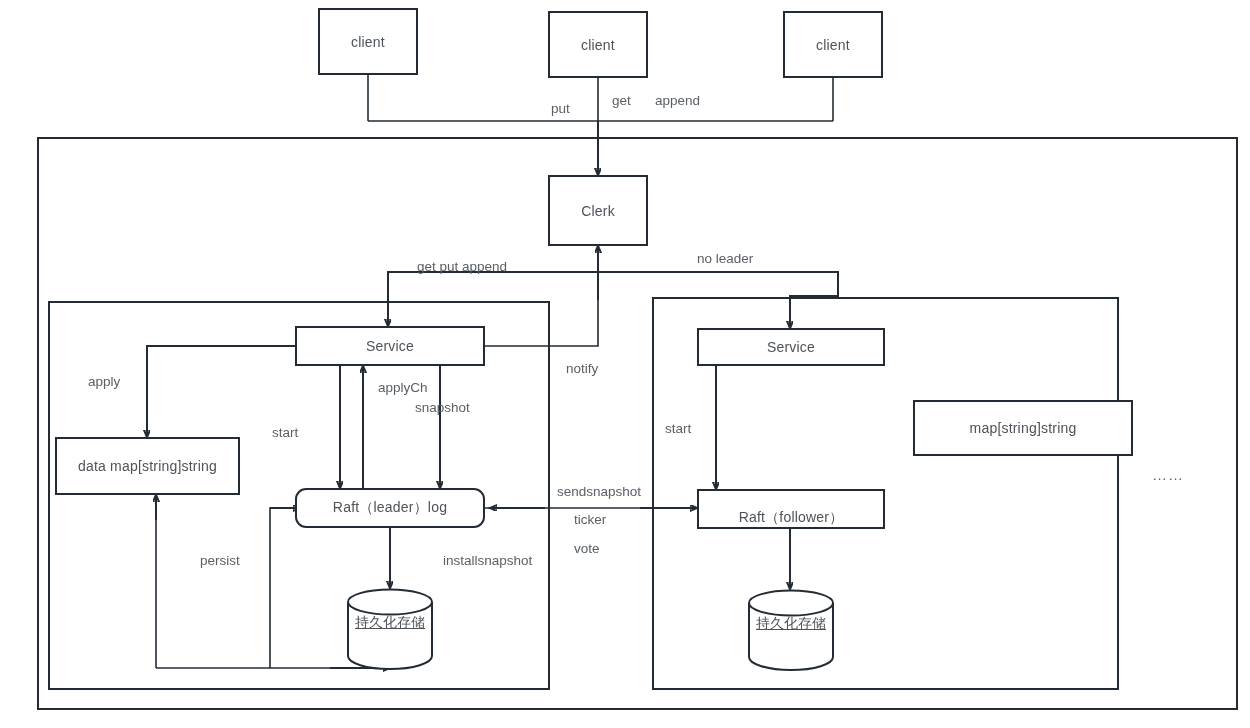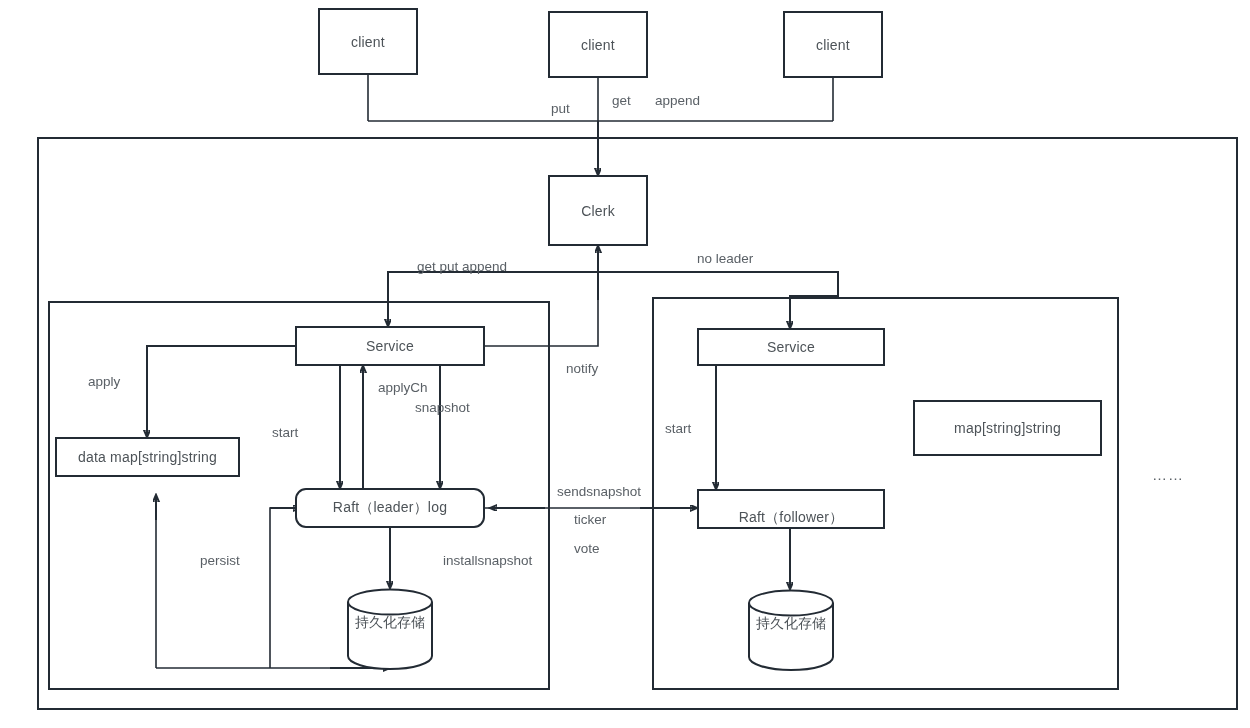--- a/index.html
+++ b/index.html
@@ -57,20 +57,21 @@
   .cyl svg { display: block; }
   .cyl .cyl-label {
     position: absolute;
     left: 0;
     right: 0;
     top: 26px;
     text-align: center;
     color: #4d5358;
     font-size: 14px;
     white-space: nowrap;
+    text-decoration: underline;
   }
   .ellipsis-mark {
     position: absolute;
     color: #5a6066;
     font-size: 15px;
     letter-spacing: 1px;
     z-index: 4;
   }
   svg.wires {
     position: absolute;
@@ -157,21 +158,21 @@
   <div class="node" style="left:548px; top:175px; width:100px; height:71px;">
     <span>Clerk</span>
   </div>
 
   <div class="container-box" style="left:48px; top:301px; width:502px; height:389px;"></div>
 
   <div class="node" style="left:295px; top:326px; width:190px; height:40px;">
     <span>Service</span>
   </div>
 
-  <div class="node" style="left:55px; top:437px; width:185px; height:40px;">
+  <div class="node" style="left:55px; top:437px; width:185px; height:58px;">
     <span>data map[string]string</span>
   </div>
 
   <div class="node" style="left:295px; top:488px; width:190px; height:40px;border-radius:11px;">
     <span>Raft（leader）log</span>
   </div>
 
   <div class="cyl" style="left:346px; top:588px; width:88px; height:82px;">
     <svg width="88" height="82" viewBox="0 0 88 82">
       <path d="M2,14 L2,68 A42,13 0 0 0 86,68 L86,14" fill="#ffffff" stroke="#232b34" stroke-width="2"></path>
@@ -179,21 +180,21 @@
     </svg>
     <div class="cyl-label">持久化存储</div>
   </div>
 
   <div class="container-box" style="left:652px; top:297px; width:467px; height:393px;"></div>
 
   <div class="node" style="left:697px; top:328px; width:188px; height:38px;">
     <span>Service</span>
   </div>
 
-  <div class="node" style="left:913px; top:400px; width:189px; height:56px;">
+  <div class="node" style="left:913px; top:400px; width:220px; height:56px;">
     <span>map[string]string</span>
   </div>
 
   <div class="node" style="left:697px; top:489px; width:188px; height:40px;align-items:flex-end;">
     <span>Raft（follower）</span>
   </div>
 
   <div class="cyl" style="left:747px; top:589px; width:88px; height:82px;">
     <svg width="88" height="82" viewBox="0 0 88 82">
       <path d="M2,14 L2,68 A42,13 0 0 0 86,68 L86,14" fill="#ffffff" stroke="#232b34" stroke-width="2"></path>

